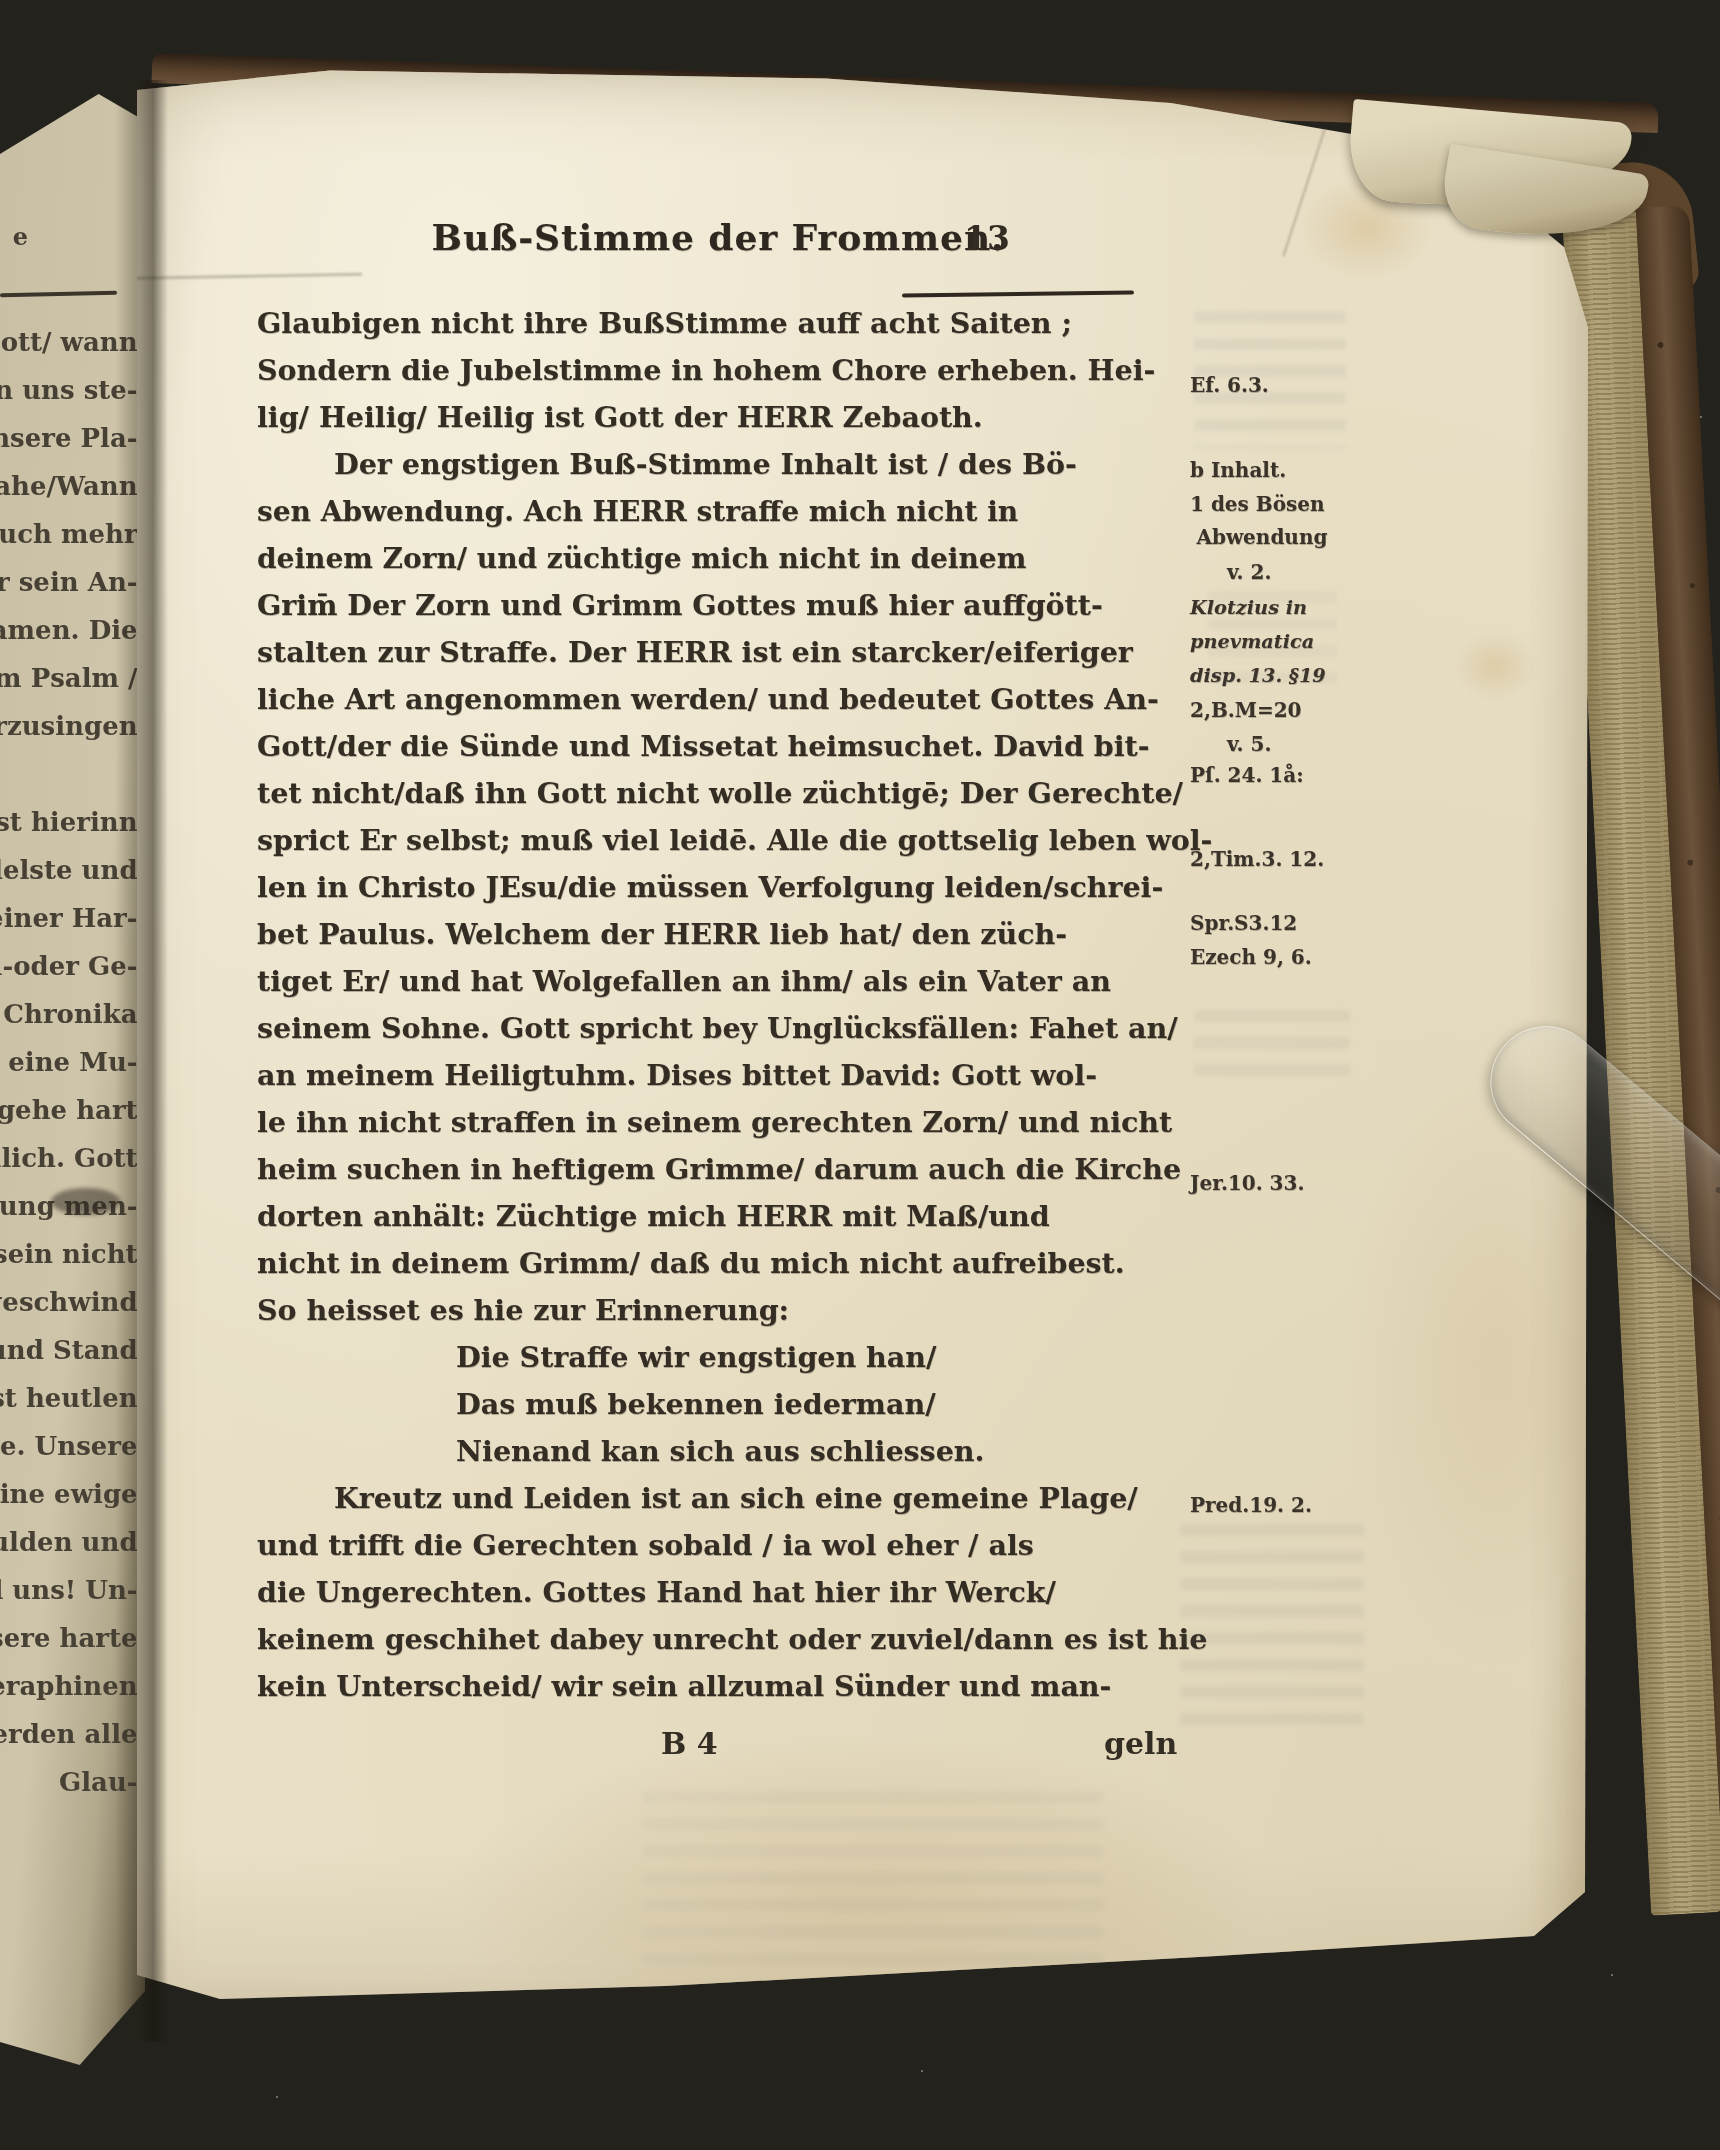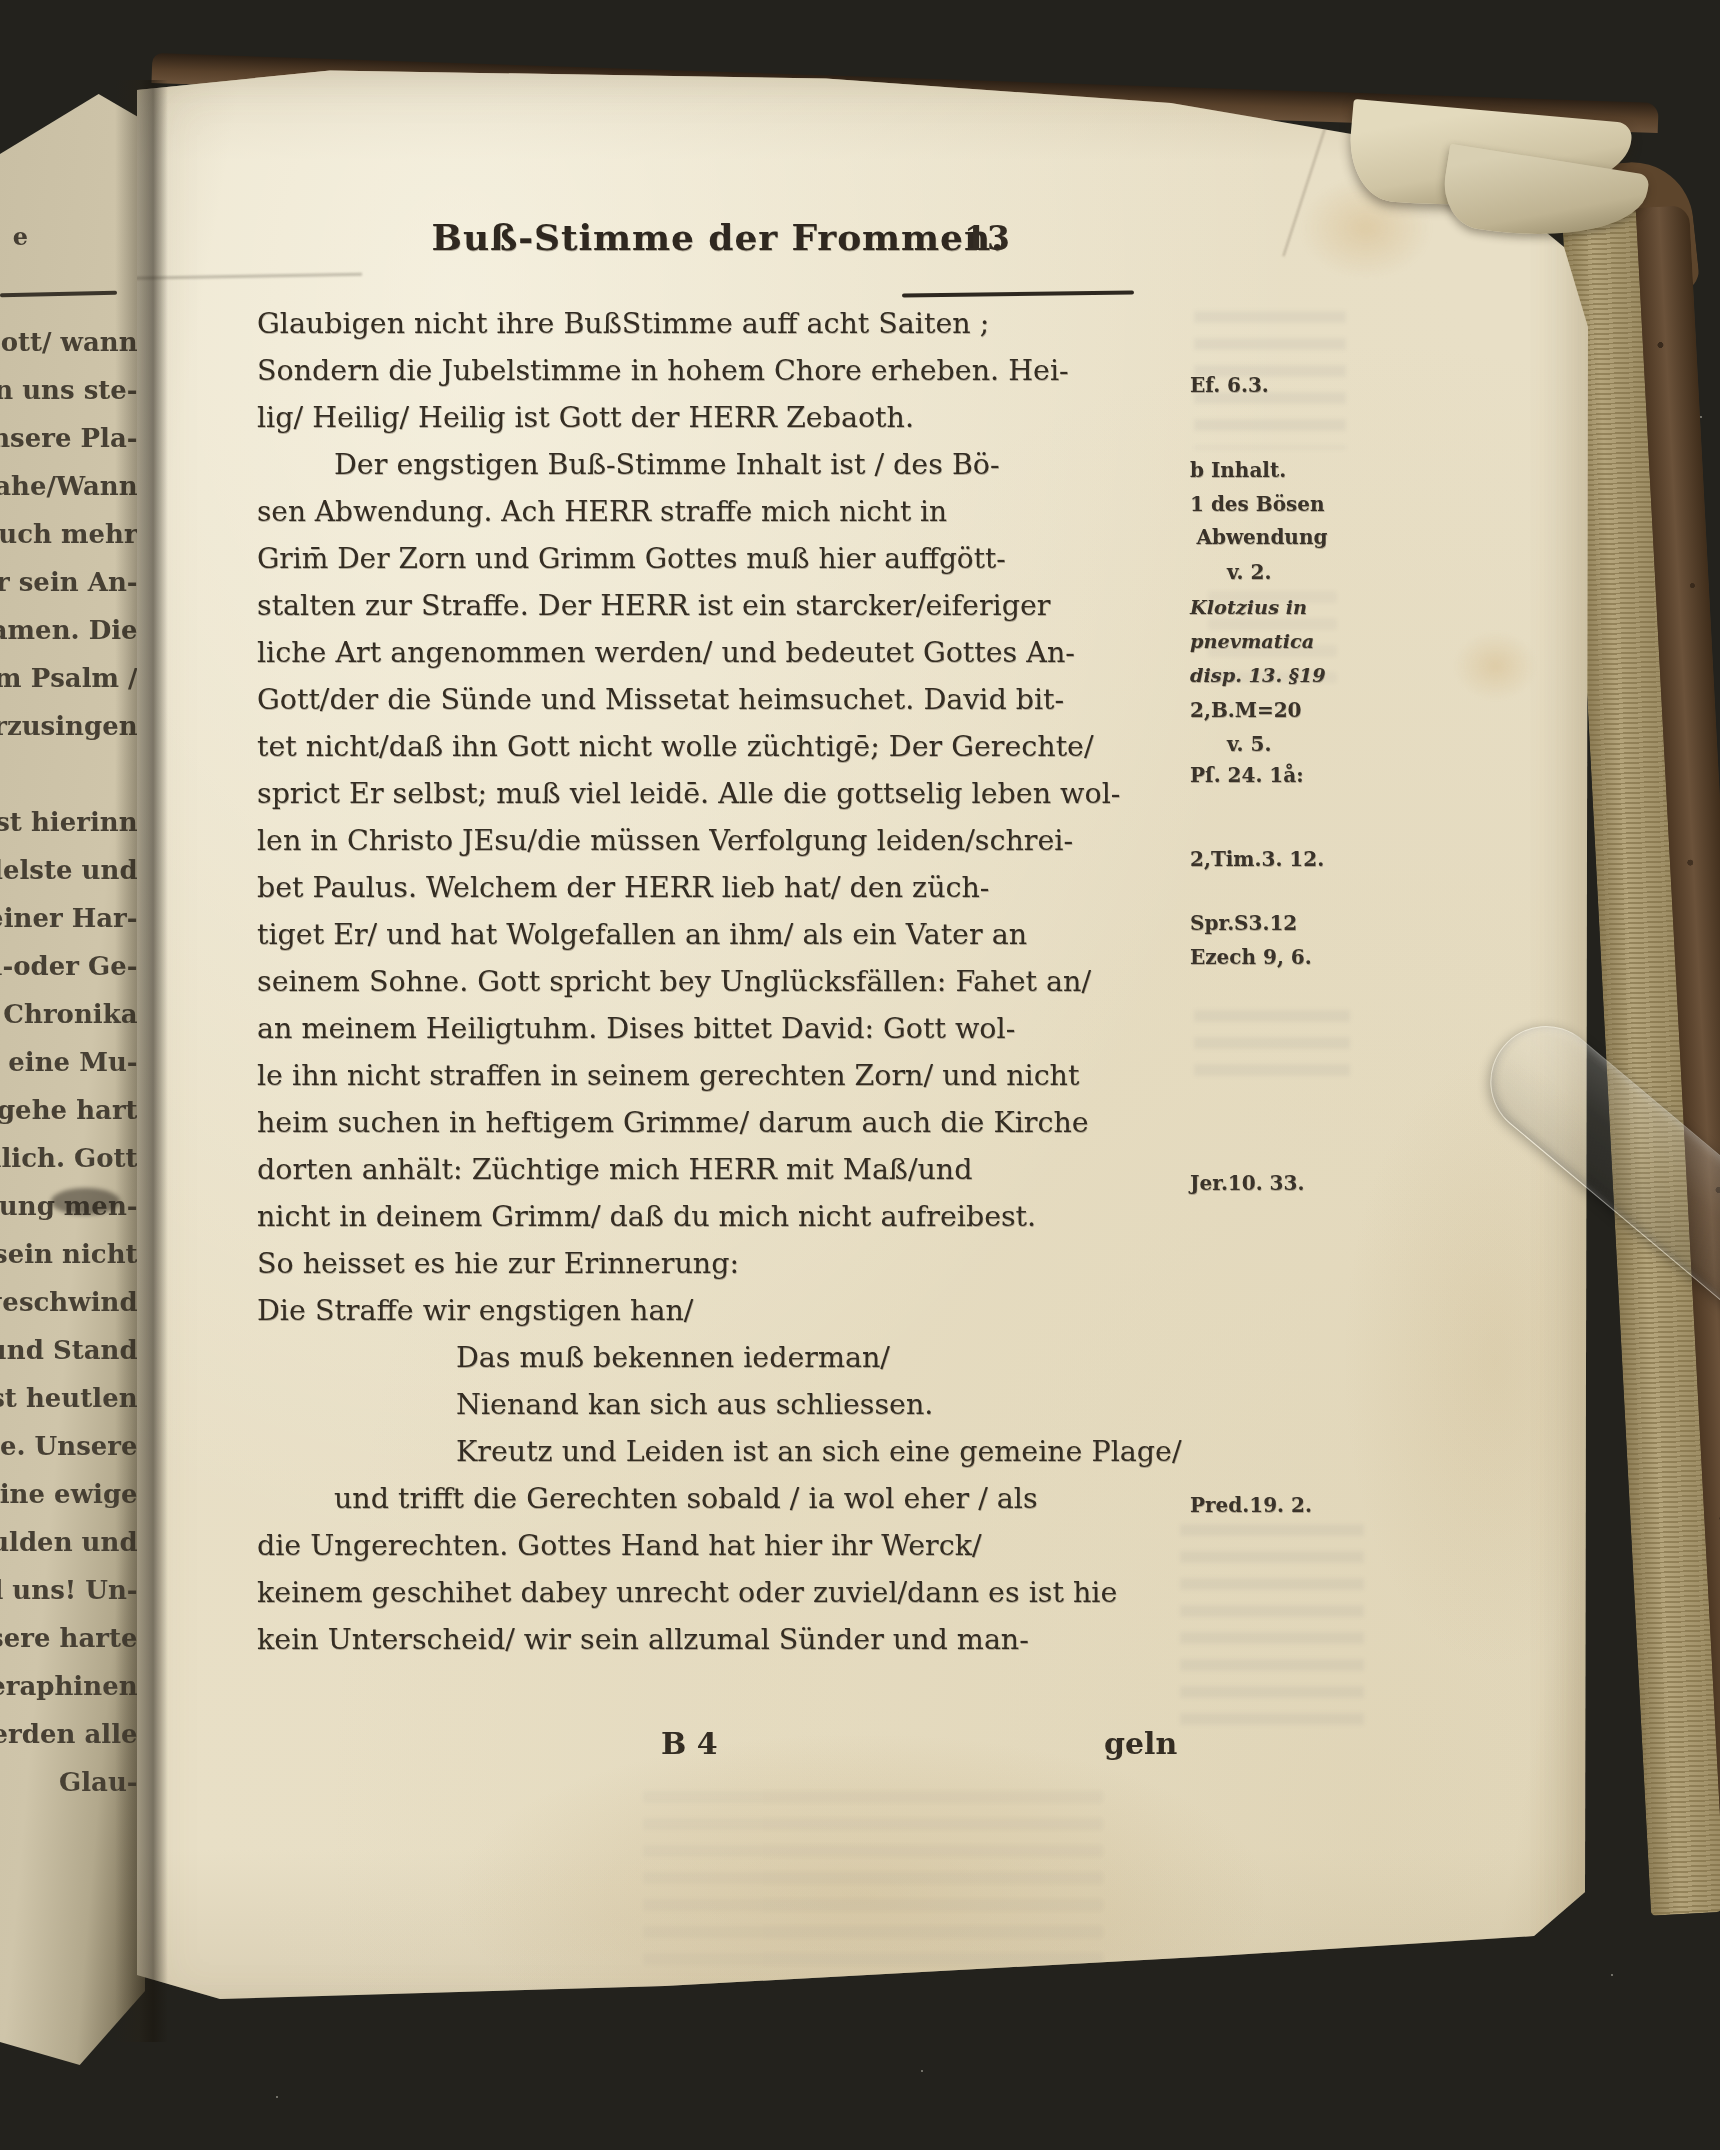--- a/index.html
+++ b/index.html
@@ -94,21 +94,21 @@
     font-size:36px;font-weight:700;letter-spacing:0.9px;color:#2f2820;
     text-shadow:0.5px 0.5px 0.5px rgba(60,48,34,.35);white-space:nowrap;}
   .page-number{position:absolute;left:827px;top:156px;font-size:33px;font-weight:700;color:#332c23;}
   .underline{position:absolute;left:765px;top:229px;width:232px;height:4.1px;
     background:#2e2820;border-radius:2.8px;transform:rotate(-.8deg);}
   .pencil{position:absolute;left:-32px;top:212px;width:257px;height:2.8px;
     background:rgba(80,72,58,.30);transform:rotate(-1deg);filter:blur(0.9px);}
 
   
   .content{position:absolute;left:120px;top:237px;width:924px;
-    font-size:28.5px;line-height:47px;font-weight:400;color:#342d23;
+    font-size:28.5px;line-height:47px;font-weight:700;color:#342d23;
     text-shadow:0.5px 0.5px 0.5px rgba(60,48,34,.32);white-space:nowrap;}
   .content > div{height:47px;}
   .content > div:nth-child(4),.content > div:nth-child(26){text-indent:77px;}
   .content > div:nth-child(5),.content > div:nth-child(6){font-size:28px;}
   .content > div:nth-child(23),
   .content > div:nth-child(24),
   .content > div:nth-child(25){padding-left:199px;}
 
   
   .margins{position:absolute;left:1053px;top:0;width:285px;
@@ -214,20 +214,21 @@
     <div class="header">Buß-Stimme der Frommen.</div>
     <div class="page-number">13</div>
     <div class="underline"></div>
 
     <div class="content">
       <div>Glaubigen nicht ihre BußStimme auff acht Saiten ;</div>
       <div>Sondern die Jubelstimme in hohem Chore erheben. Hei-</div>
       <div>lig/ Heilig/ Heilig ist Gott der HERR Zebaoth.</div>
       <div>Der engstigen Buß-Stimme Inhalt ist / des Bö-</div>
       <div>sen Abwendung. Ach HERR straffe mich nicht in</div>
+      <div>deinem Zorn/ und züchtige mich nicht in deinem</div>
       <div>Grim̄ Der Zorn und Grimm Gottes muß hier auffgött-</div>
       <div>stalten zur Straffe. Der HERR ist ein starcker/eiferiger</div>
       <div>liche Art angenommen werden/ und bedeutet Gottes An-</div>
       <div>Gott/der die Sünde und Missetat heimsuchet. David bit-</div>
       <div>tet nicht/daß ihn Gott nicht wolle züchtigē; Der Gerechte/</div>
       <div>sprict Er selbst; muß viel leidē. Alle die gottselig leben wol-</div>
       <div>len in Christo JEsu/die müssen Verfolgung leiden/schrei-</div>
       <div>bet Paulus. Welchem der HERR lieb hat/ den züch-</div>
       <div>tiget Er/ und hat Wolgefallen an ihm/ als ein Vater an</div>
       <div>seinem Sohne. Gott spricht bey Unglücksfällen: Fahet an/</div>

